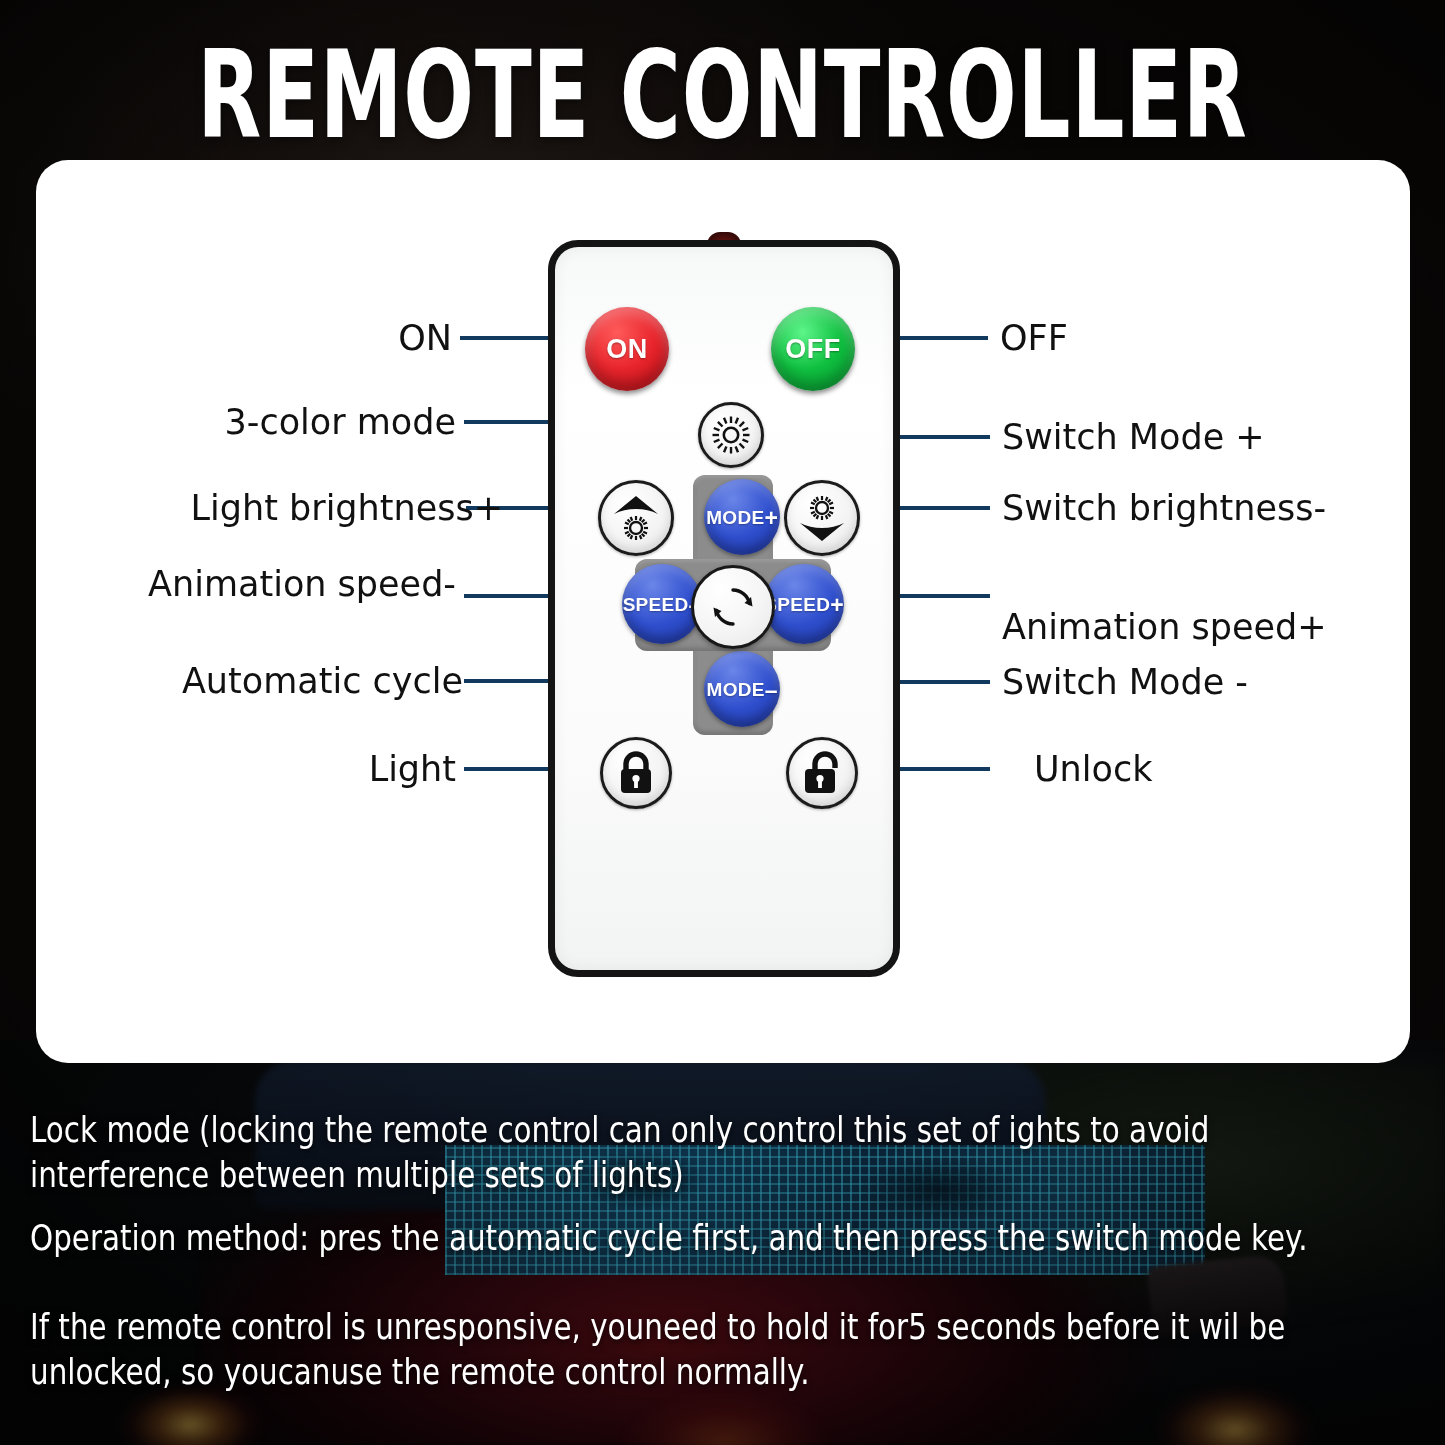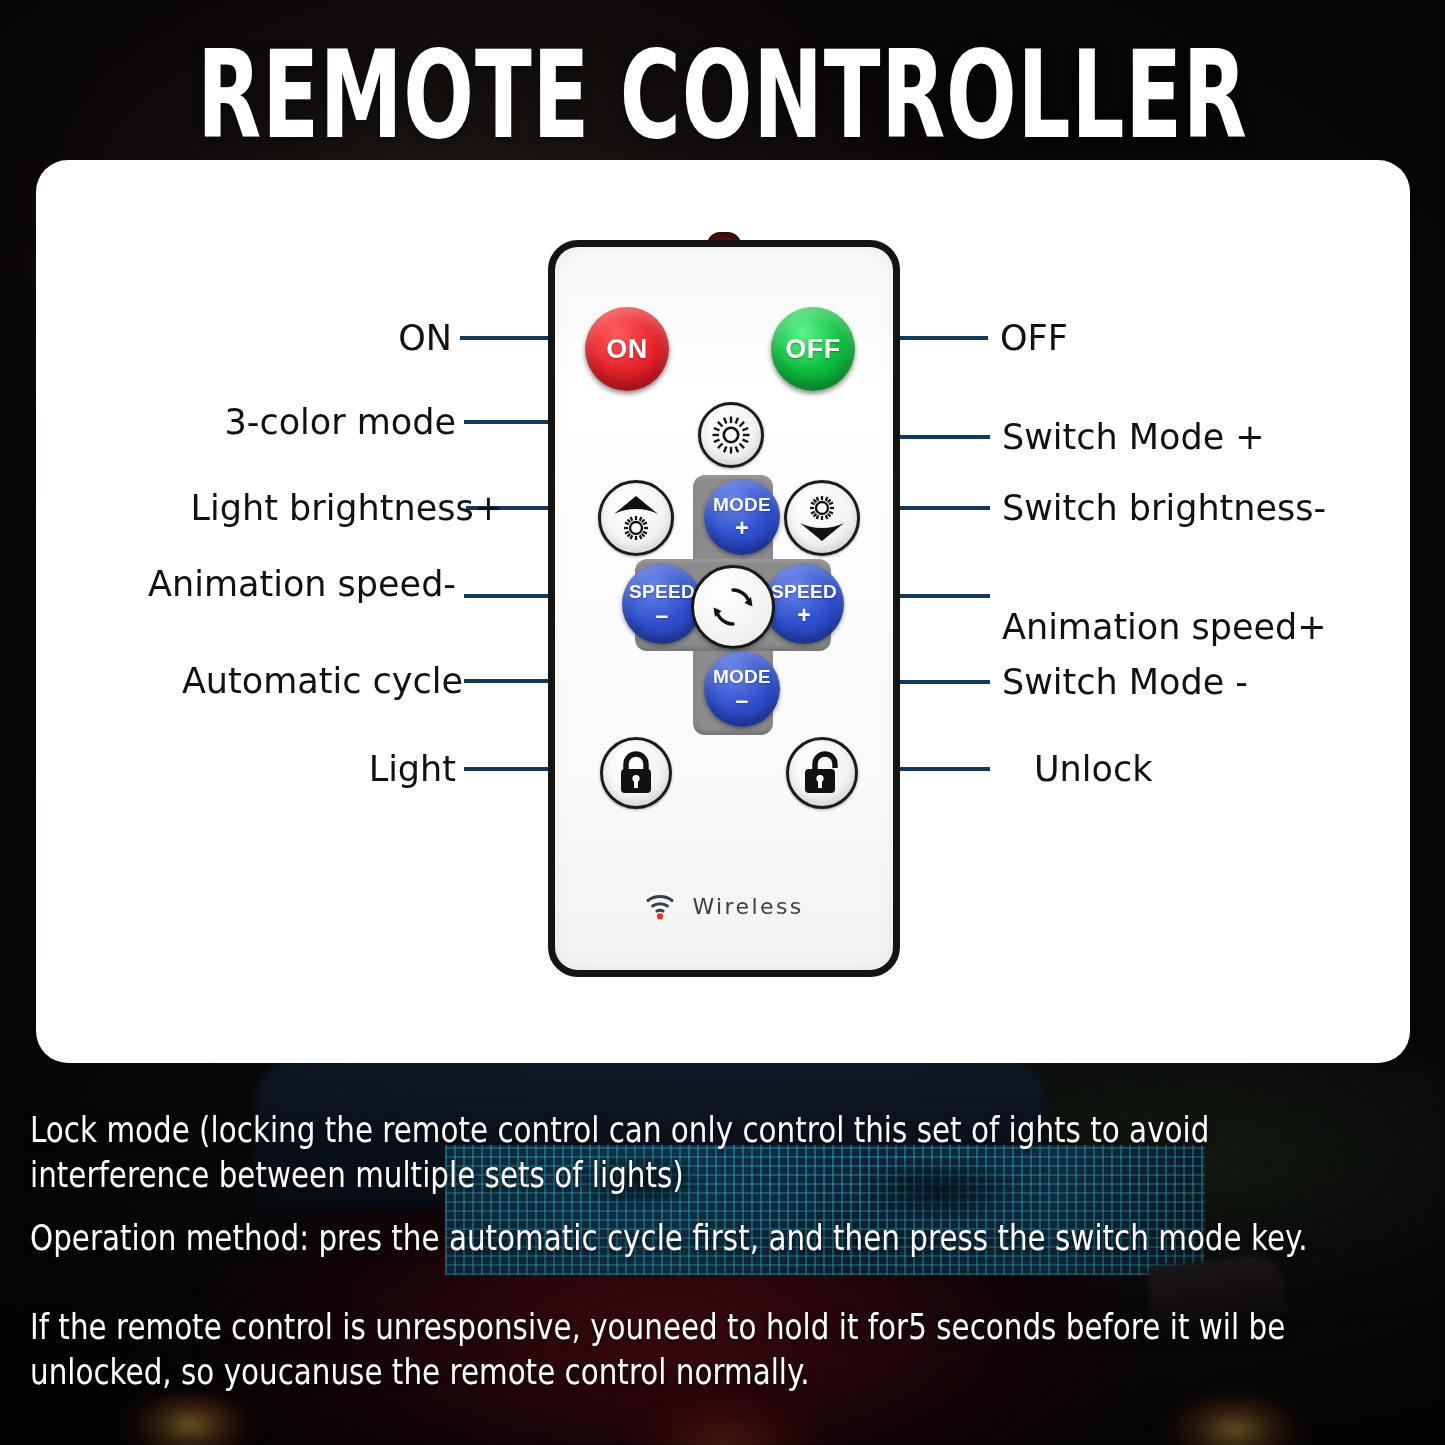--- a/index.html
+++ b/index.html
@@ -152,21 +152,21 @@
     position:absolute; background:#8c8c8c; border-radius:12px;
     box-shadow:inset 0 2px 4px rgba(255,255,255,.18), inset 0 -3px 5px rgba(0,0,0,.2);
   }
   #cross .arm-v { left:58px;  top:0;   width:80px;  height:260px; }
   #cross .arm-h { left:0;     top:84px; width:196px; height:92px; }
 
   .bbtn {
     position:absolute; border-radius:50%;
     background:radial-gradient(circle at 38% 26%, #6b86e8 0%, #2f4fce 52%, #1e37a8 100%);
     box-shadow:0 2px 4px rgba(0,0,0,.38), inset 0 -7px 11px rgba(0,0,0,.28), inset 0 6px 10px rgba(255,255,255,.22);
-    display:flex; flex-direction:column; align-items:center; justify-content:center;
+    display:flex; flex-direction:row; align-items:center; justify-content:center;
     color:#fff; font-weight:bold; font-family:"Liberation Sans", sans-serif;
     line-height:1;
     text-shadow:0 1px 2px rgba(0,0,0,.3);
   }
   .bbtn .l1 { font-size:19px; letter-spacing:.3px; }
   .bbtn .l2 { font-size:23px; margin-top:3px; }
   .bbtn-mode-plus  { left:69px;  top:4px;   width:76px; height:76px; }
   .bbtn-speed-minus{ left:-13px; top:89px;  width:80px; height:80px; }
   .bbtn-speed-plus { left:129px; top:89px;  width:80px; height:80px; }
   .bbtn-mode-minus { left:69px;  top:176px; width:76px; height:76px; }
@@ -384,31 +384,20 @@
 
     <div class="btn rbtn rbtn-unlock">
       <svg width="46" height="46" viewBox="0 0 46 46">
         <path d="M16 20 V14 a10 10 0 0 1 20 0 V18" fill="none" stroke="#111" stroke-width="5.4"></path>
         <rect x="6" y="19" width="30" height="24" rx="4" fill="#111"></rect>
         <circle cx="21" cy="28.5" r="3.6" fill="#fff"></circle>
         <rect x="19.1" y="30" width="3.8" height="8" fill="#fff"></rect>
       </svg>
     </div>
 
-    <div id="wireless">
-      <span class="wifi-ico">
-        <svg width="32" height="28" viewBox="0 0 32 28">
-          <path d="M4 8.5 A17 14 0 0 1 28 8.5" fill="none" stroke="#3b4048" stroke-width="3" stroke-linecap="round"></path>
-          <path d="M8.6 14 A11 9 0 0 1 23.4 14" fill="none" stroke="#3b4048" stroke-width="3" stroke-linecap="round"></path>
-          <path d="M13 19 A5.5 4.5 0 0 1 19 19" fill="none" stroke="#3b4048" stroke-width="3" stroke-linecap="round"></path>
-          <circle cx="16" cy="24.4" r="3.1" fill="#e8342c"></circle>
-        </svg>
-      </span>
-      <span class="wtext">Wireless</span>
-    </div>
 
   </div>
 </div>
 
 <div class="lbl lbl-l" style="left:0;   top:338px; width:452px;">ON</div>
 <div class="lbl lbl-l" style="left:0;   top:422px; width:456px;">3-color mode</div>
 <div class="lbl lbl-l" style="left:0;   top:508px; width:458px;margin-left:45px;">Light brightness+</div>
 <div class="lbl lbl-l" style="left:0;   top:584px; width:456px;">Animation speed-</div>
 <div class="lbl lbl-l" style="left:7px;   top:681px; width:456px;">Automatic cycle</div>
 <div class="lbl lbl-l" style="left:0;   top:769px; width:456px;">Light</div>

